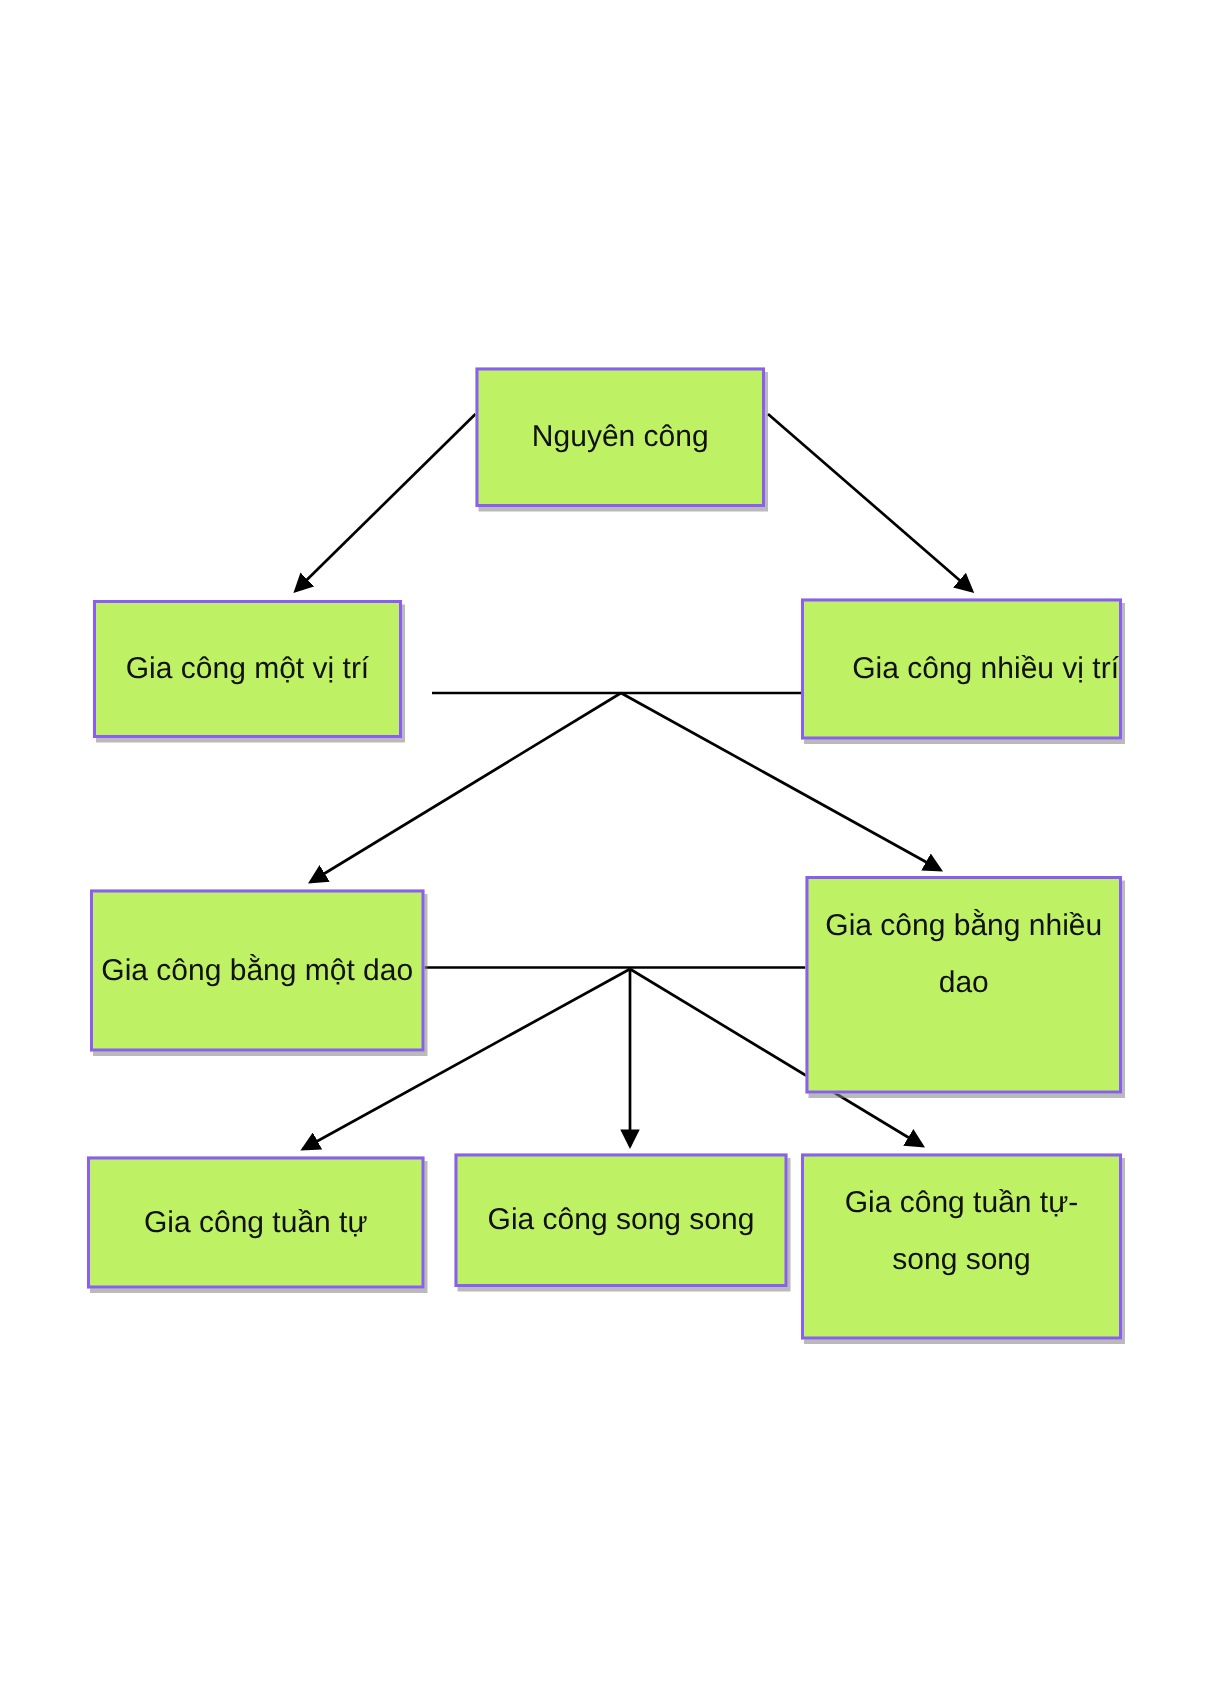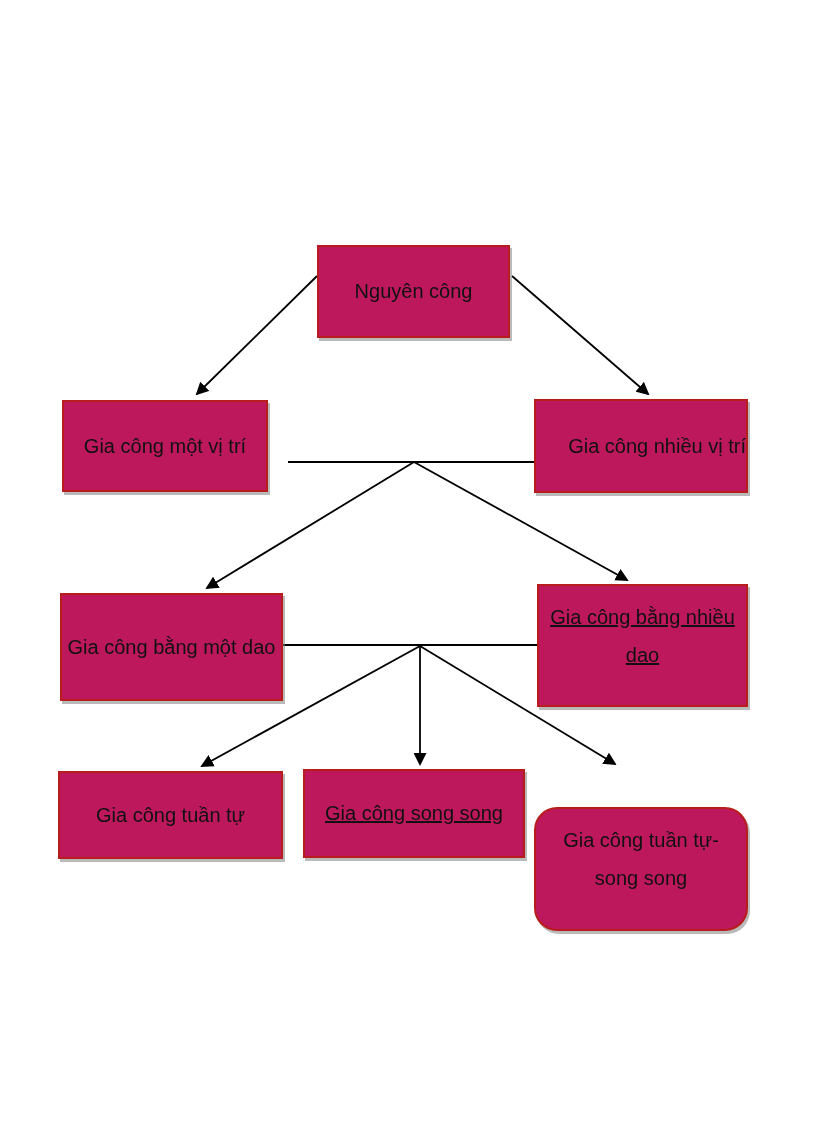--- a/index.html
+++ b/index.html
@@ -19,44 +19,44 @@
     position: absolute;
     left: 0;
     top: 0;
     width: 816px;
     height: 1123px;
     pointer-events: none;
   }
   .node {
     position: absolute;
     box-sizing: border-box;
-    border: 2px solid #b91c1c;
-    background: #be185d;
+    border: 2px solid #8b5cf6;
+    background: #bef264;
     box-shadow: 2px 3px 0 rgba(130,130,130,0.55);
     display: flex;
     align-items: center;
     justify-content: center;
     text-align: center;
     font-size: 20px;
     line-height: 1.35;
     color: #111111;
   }
   .node.top-aligned {
     align-items: flex-start;
     line-height: 38px;
   }
   
   .n-root   { left: 317px; top: 245px; width: 193px; height: 93px; }
   .n-l2a    { left:  62px; top: 400px; width: 206px; height: 92px; }
   .n-l2b    { left: 534px; top: 399px; width: 214px; height: 94px; justify-content: flex-end; }
   .n-l3a    { left:  60px; top: 593px; width: 223px; height: 108px; }
-  .n-l3b    { left: 537px; top: 584px; width: 211px; height: 123px; padding: 12px 10px 0 10px; text-decoration: underline; }
+  .n-l3b    { left: 537px; top: 584px; width: 211px; height: 145px; padding: 12px 10px 0 10px; }
   .n-l4a    { left:  58px; top: 771px; width: 225px; height: 88px; }
-  .n-l4b    { left: 303px; top: 769px; width: 222px; height: 89px; text-decoration: underline; }
-  .n-l4c    { left: 534px; top: 807px; width: 214px; height: 124px; padding: 12px 14px 12px 14px; border-radius: 23px; }
+  .n-l4b    { left: 303px; top: 769px; width: 222px; height: 89px; }
+  .n-l4c    { left: 534px; top: 769px; width: 214px; height: 124px; padding: 12px 14px 12px 14px; }
 </style>
 </head>
 <body>
 
 <div class="page">
 
   <svg class="connectors" viewBox="0 0 816 1123" xmlns="http://www.w3.org/2000/svg">
     <defs>
       <marker id="arrowhead" markerUnits="userSpaceOnUse" markerWidth="13" markerHeight="13" viewBox="0 0 10 10" refX="8.5" refY="5" orient="auto">
         <path d="M0,0 L10,5 L0,10 Z" fill="#000000"></path>

